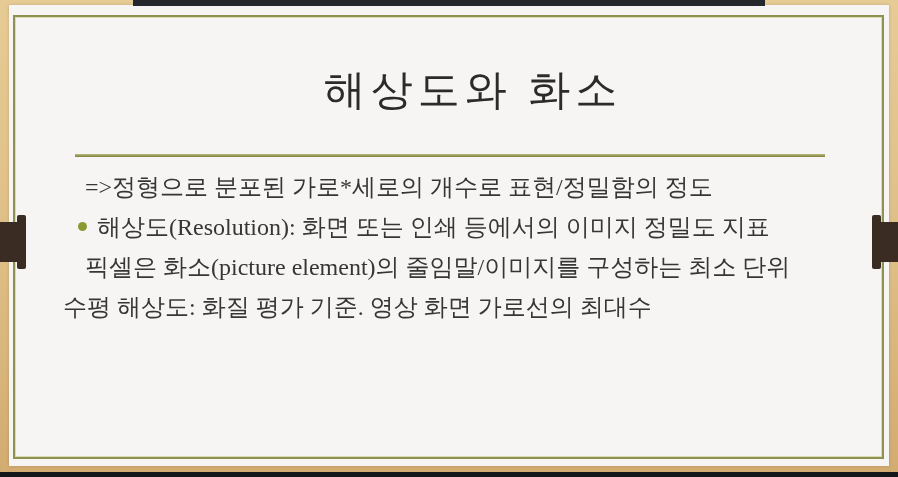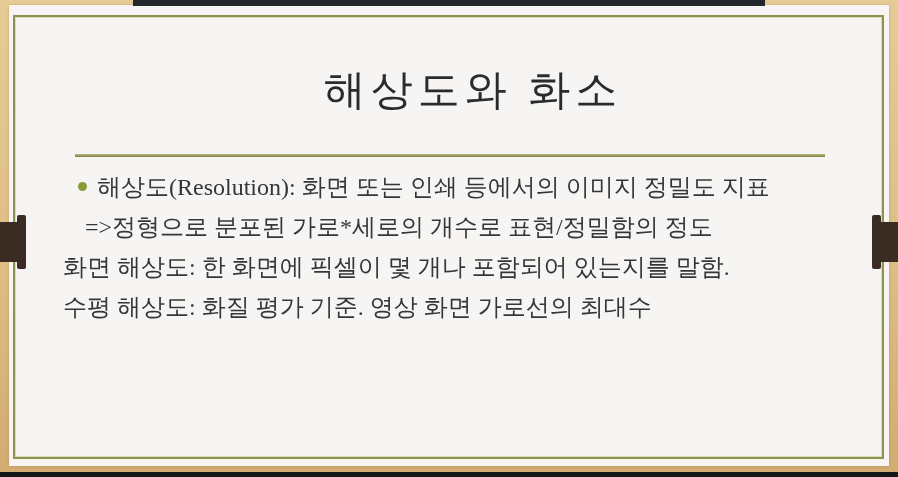--- a/index.html
+++ b/index.html
@@ -77,29 +77,29 @@
 
 <div class="slide-border"></div>
 
 <div class="letterbox-top"></div>
 <div class="letterbox-bottom"></div>
 
 <div class="slide-title">해상도와 화소</div>
 <div class="title-divider"></div>
 
 <div class="body-block">
+  <div class="body-line indent">
+    <span>=&gt;정형으로 분포된 가로*세로의 개수로 표현/정밀함의 정도</span>
+  </div>
   <div class="body-line with-bullet">
     <span class="bullet-dot"></span>
     <span>해상도(Resolution): 화면 또는 인쇄 등에서의 이미지 정밀도 지표</span>
   </div>
   <div class="body-line indent">
-    <span>=&gt;정형으로 분포된 가로*세로의 개수로 표현/정밀함의 정도</span>
-  </div>
-  <div class="body-line flush">
-    <span>화면 해상도: 한 화면에 픽셀이 몇 개나 포함되어 있는지를 말함.</span>
+    <span>픽셀은 화소(picture element)의 줄임말/이미지를 구성하는 최소 단위</span>
   </div>
   <div class="body-line flush">
     <span>수평 해상도: 화질 평가 기준. 영상 화면 가로선의 최대수</span>
   </div>
 </div>
 
 <div class="reel-tab left">
   <div class="tab-body"></div>
   <div class="flange"></div>
 </div>

